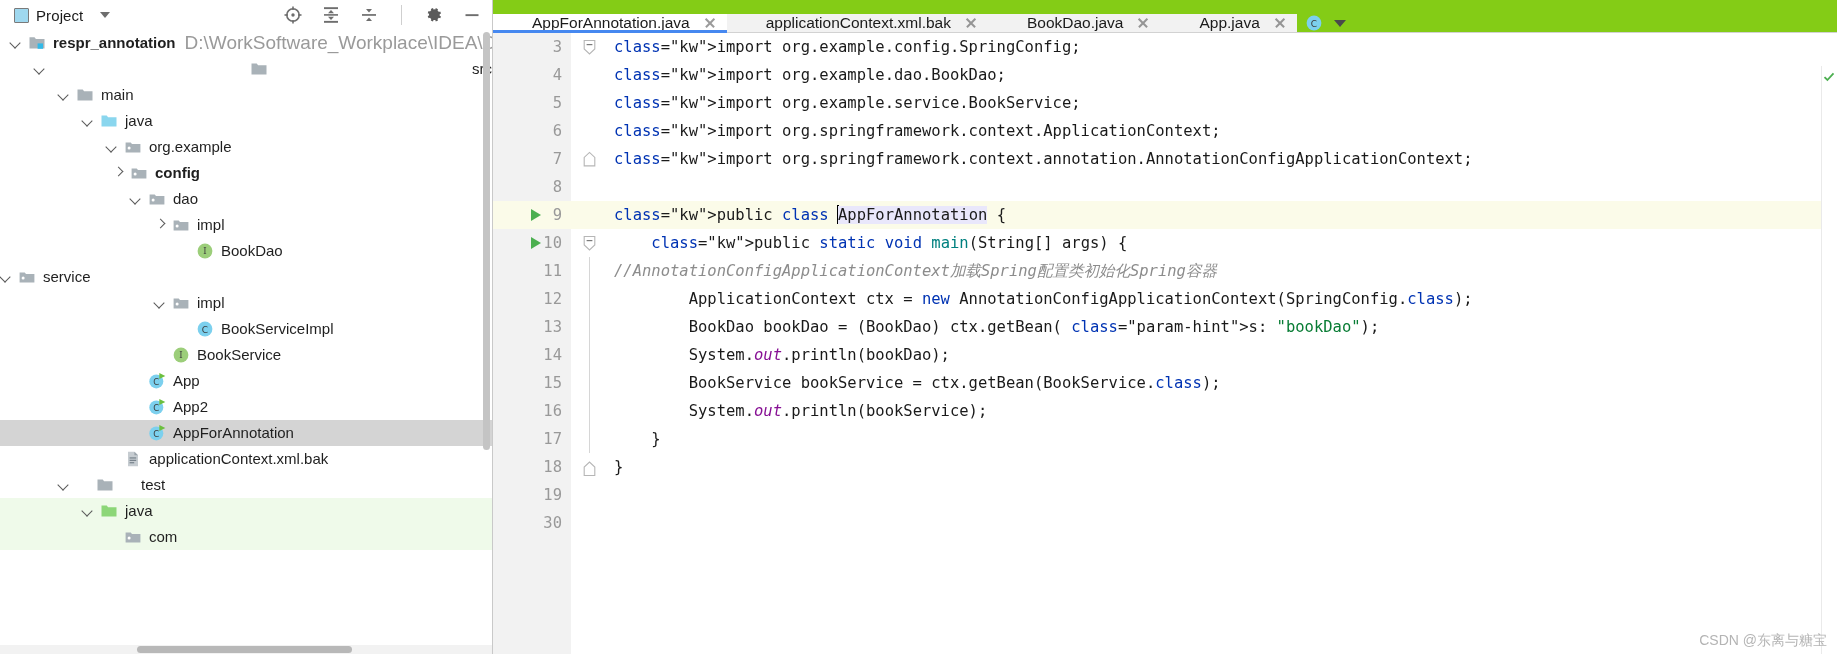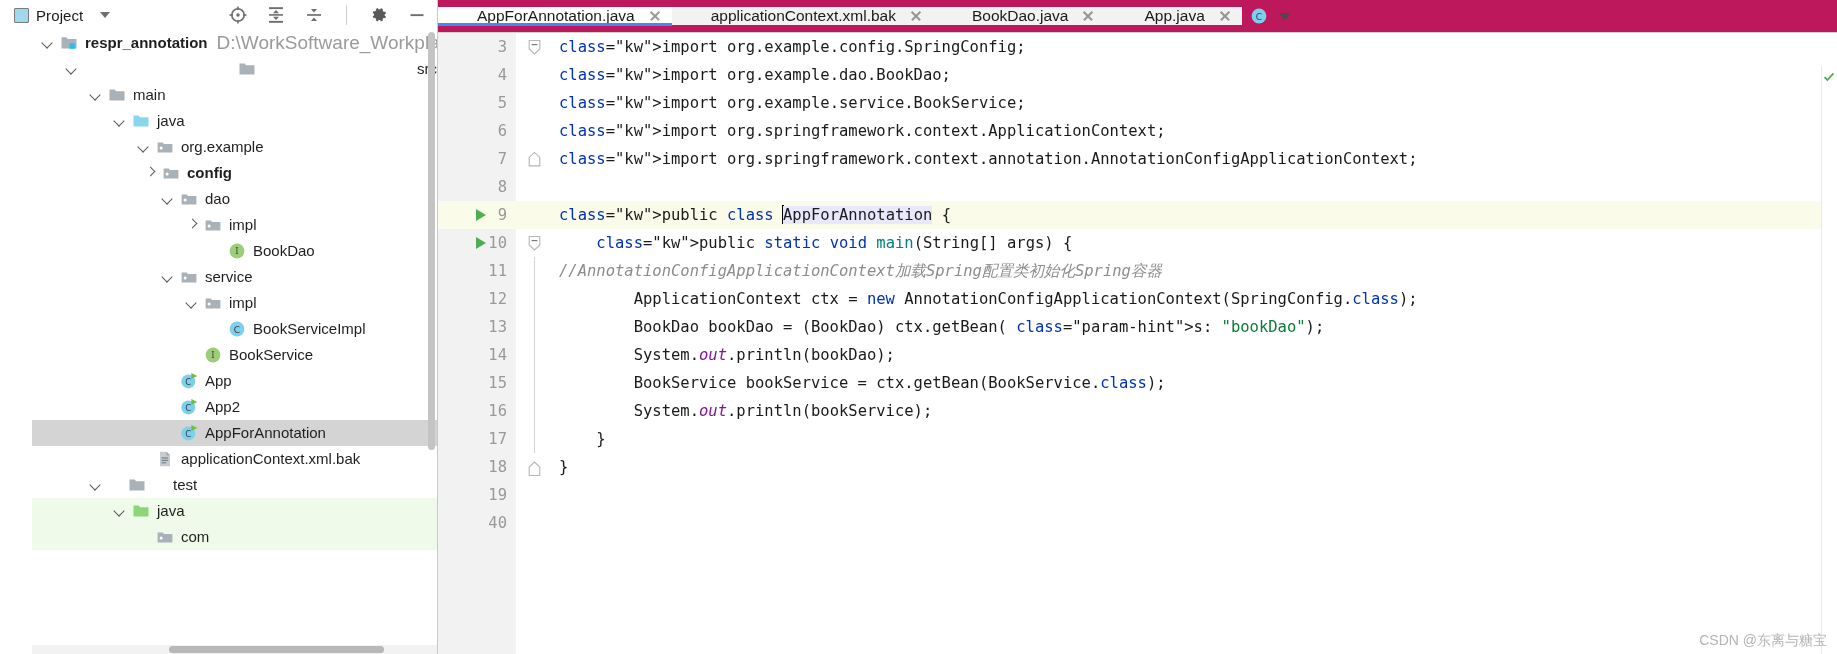--- a/index.html
+++ b/index.html
@@ -6,21 +6,21 @@
   html, body {
     width: 1837px; height: 654px;
     background: #ffffff;
     font-family: "Liberation Sans", sans-serif;
     overflow: hidden;
   }
   .app { position: relative; width: 1837px; height: 654px; display: flex; }
 
   
   .project-panel {
-    width: 438px; height: 654px;
+    width: 493px; height: 654px;
     background: #ffffff;
     display: flex; flex-direction: column;
     position: relative;
     border-right: 1px solid #c9c9c9;
   }
   .project-toolbar {
     height: 30px; min-height: 30px;
     display: flex; align-items: center;
     padding: 0 6px 0 14px;
     background: #ffffff;
@@ -41,21 +41,21 @@
     border-top: 6px solid #6e6e6e;
     margin-left: 10px;
   }
   .toolbar-right { margin-left: auto; display: flex; align-items: center; gap: 18px; padding-right: 4px; }
   .tb-icon { width: 20px; height: 20px; display: block; }
   .tb-sep { width: 1px; height: 20px; background: #cfcfcf; margin: 0 4px; }
 
   
   .tree {
     flex: 1; overflow: hidden; position: relative;
-    font-size: 15px; color: #1f1f1f; margin-left: 32px;
+    font-size: 15px; color: #1f1f1f;
   }
   .row {
     height: 26px; display: flex; align-items: center;
     white-space: nowrap; position: relative;
   }
   .row.sel { background: #d4d4d4; }
   .row.testsrc { background: #effaea; }
   .row .arrow {
     width: 14px; height: 14px; flex: 0 0 14px;
     position: relative; margin-right: 4px;
@@ -96,22 +96,22 @@
     width: 7px; height: 418px; background: #c4c4c4; border-radius: 4px;
   }
 
   
   .editor-area {
     flex: 1; height: 654px; display: flex; flex-direction: column;
     background: #ffffff; position: relative; overflow: hidden;
   }
   .tabbar {
     height: 22px; min-height: 33px;
-    display: flex; align-items: center;
-    background: #be185d;
+    display: flex; align-items: flex-end;
+    background: #84cc16;
     border-bottom: 1px solid #d2d2d2;
   }
   .tab {
     display: flex; align-items: center; gap: 8px;
     padding: 0 10px 0 13px;
     font-size: 15.5px; color: #1a1a1a;
     position: relative; cursor: default;
     background: #f2f2f2;
   }
   .tab.active { background: #ffffff; }
@@ -322,21 +322,21 @@
             <span class="lbl">impl</span>
           </div>
           <div class="row" style="padding-left: 178px;">
             <span class="arrow"></span>
             <span class="ico"><svg viewBox="0 0 18 18" width="18" height="18">
                 <circle cx="9" cy="9" r="7.4" fill="#9cce7a"></circle>
                 <text x="9" y="12.4" font-size="8.5" text-anchor="middle" fill="#3c3c3c" font-family="DejaVu Serif, serif">I</text>
               </svg></span>
             <span class="lbl">BookDao</span>
           </div>
-          <div class="row" style="padding-left: 130px;">
+          <div class="row" style="">
             <span class="arrow down"></span>
             <span class="ico"><svg viewBox="0 0 18 18" width="18" height="18">
                 <path fill="#a9b2b8" d="M1.6 4.6h5.1l1.3 1.5h8.4v8.3H1.6z"></path>
                 <circle cx="5.1" cy="9.9" r="1.5" fill="#ffffff"></circle>
               </svg></span>
             <span class="lbl">service</span>
           </div>
           <div class="row" style="padding-left: 154px;">
             <span class="arrow down"></span>
             <span class="ico"><svg viewBox="0 0 18 18" width="18" height="18">
@@ -480,21 +480,21 @@
             <div class="ln-row">10<span class="runarrow"></span></div>
             <div class="ln-row">11</div>
             <div class="ln-row">12</div>
             <div class="ln-row">13</div>
             <div class="ln-row">14</div>
             <div class="ln-row">15</div>
             <div class="ln-row">16</div>
             <div class="ln-row">17</div>
             <div class="ln-row">18</div>
             <div class="ln-row">19</div>
-            <div class="ln-row">40</div>
+            <div class="ln-row">30</div>
           </div>
       </div>
       <div class="gutter-foldcol">
         <div id="fold-host">
             <div class="fold-row">
               <svg class="fold-marker" viewBox="0 0 15 18">
                 <path d="M2.2 1.5 h10.6 v8.5 L7.5 15 L2.2 10 z" fill="#ffffff" stroke="#b6b6b6" stroke-width="1.1"></path>
                 <rect x="4.6" y="5.0" width="5.8" height="1.2" fill="#7a7a7a"></rect>
               </svg>
             </div>

